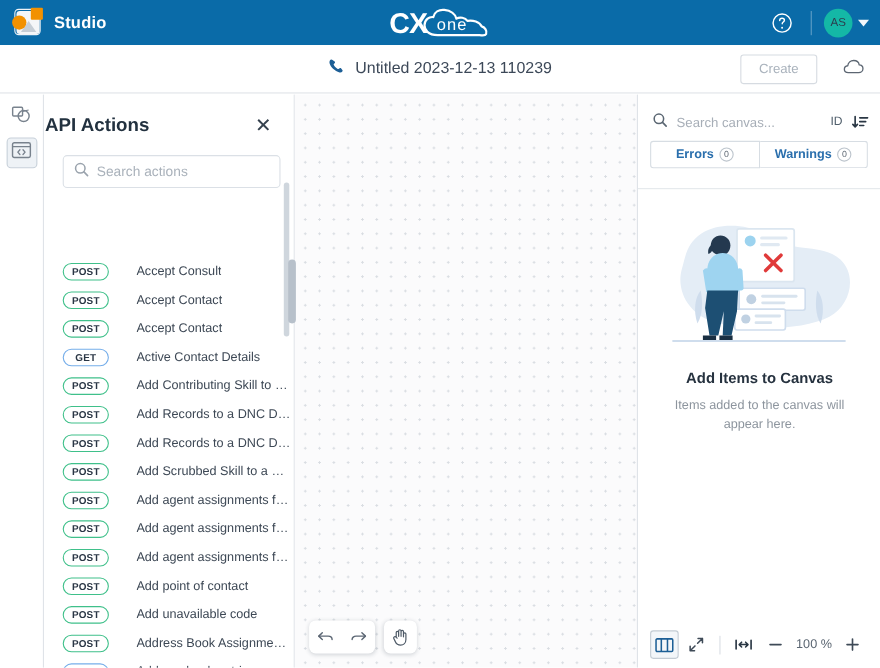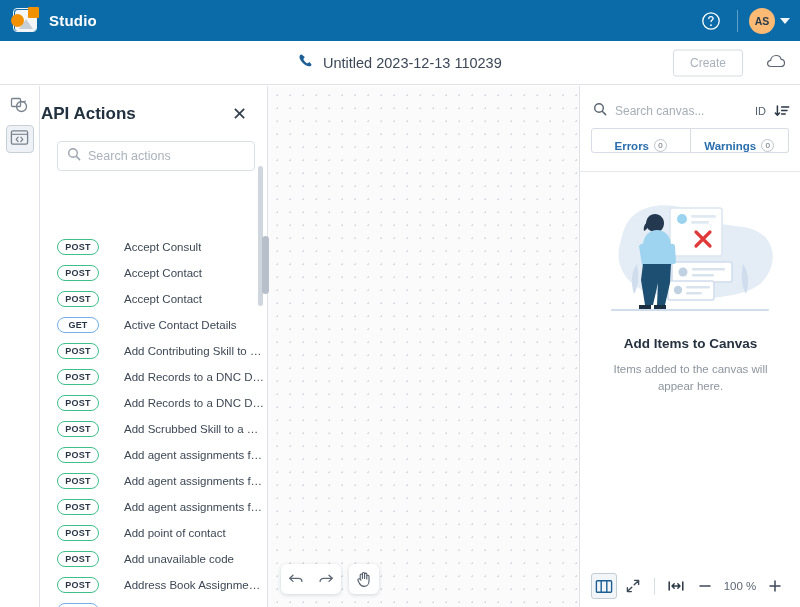--- a/index.html
+++ b/index.html
@@ -53,22 +53,22 @@
     position: absolute; left: 13px; top: 7px;
     font-size: 15px; letter-spacing: 1px; color: #fff;
   }
 
   .top-right { position: absolute; right: 10px; top: 0; height: 41px; display: flex; align-items: center; gap: 0; }
   .help-btn { width: 30px; height: 30px; display: flex; align-items: center; justify-content: center; cursor: pointer; }
   .help-btn svg { display: block; }
   .vdiv { width: 1px; height: 22px; background: rgba(255,255,255,.35); margin: 0 11px; }
   .avatar-wrap { display: flex; align-items: center; gap: 5px; cursor: pointer; }
   .avatar {
-    width: 26px; height: 26px; border-radius: 50%; background: #fdba74;
-    color: #2b3c4c; font-size: 10.5px; font-weight: bold;
+    width: 26px; height: 26px; border-radius: 50%; background: #14b8a6;
+    color: #2b3c4c; font-size: 10.5px; font-weight: normal;
     display: flex; align-items: center; justify-content: center;
   }
   .chev-down { width: 0; height: 0; border-left: 5px solid transparent; border-right: 5px solid transparent; border-top: 6px solid #fff; opacity:.95; }
 
   
   .toolbar {
     position: absolute; left: 0; top: 41px; width: 800px; height: 44px;
     background: #ffffff; border-bottom: 1px solid #dfe3e8;
   }
   .flow-title {
@@ -170,21 +170,21 @@
     border: none; outline: none; font-size: 12px; color: #7f1d1d; background: transparent;
     font-family: "Liberation Sans", sans-serif; flex: 1; min-width: 0;
   }
   .rp-search input::placeholder { color: #a7aeb7; }
   .rp-id { font-size: 11px; color: #52606d; cursor: pointer; }
   .rp-sort { cursor: pointer; display: flex; align-items: center; }
 
   .rp-tabs { display: flex; padding: 4px 11px 0 11px; gap: 0; }
   .rp-tab {
     flex: 1; height: 25px; border: 1px solid #d7dde3; background: #fff;
-    display: flex; align-items: flex-end; justify-content: center; gap: 5px;
+    display: flex; align-items: center; justify-content: center; gap: 5px;
     font-size: 11.5px; font-weight: bold; color: #2a6fad; cursor: pointer;
   }
   .rp-tab:first-child { border-radius: 3px 0 0 3px; }
   .rp-tab:last-child { border-radius: 0 3px 3px 0; border-left: none; }
   .rp-count {
     width: 13px; height: 13px; border-radius: 50%; border: 1px solid #bcc4cc;
     font-size: 8px; color: #5d6772; display: flex; align-items: center; justify-content: center;
     font-weight: normal;
   }
   .rp-divider { position: absolute; left: 0; top: 85px; width: 221px; height: 1px; background: #e4e8ec; }
@@ -216,20 +216,29 @@
     <div class="brand">
       <div class="studio-icon">
         <div class="sq-white"></div>
         <div class="frame"></div>
         <div class="sq-orange"></div>
         <div class="ci-orange"></div>
       </div>
       <span class="brand-label">Studio</span>
     </div>
 
+    <div class="cxone-logo">
+      <span class="cx-text">CX</span>
+      <span class="one-cloud">
+        <svg width="62" height="28" viewBox="0 0 62 28" fill="none" aria-hidden="true">
+          <path d="M14 25 C5 25 2 20 2 16 C2 11 6 8 10 8.5 C11 4 15 1.5 20 2 C26 2.5 30 6 31 10 C34 8 39 9 41 12 C46 11 52 13 54 17 C57 18 59 21 58 24 C57 26 54 25 52 25 Z" stroke="#ffffff" stroke-width="2" fill="none" stroke-linejoin="round"></path>
+        </svg>
+        <span class="one-text">one</span>
+      </span>
+    </div>
 
     <div class="top-right">
       <div class="help-btn">
         <svg width="20" height="20" viewBox="0 0 20 20" fill="none">
           <circle cx="10" cy="10" r="8.2" stroke="#ffffff" stroke-width="1.3"></circle>
           <path d="M7.8 7.6c0-1.2 1-2 2.2-2s2.1.8 2.1 1.9c0 1.5-2 1.6-2 3.1" stroke="#fff" stroke-width="1.3" fill="none" stroke-linecap="round"></path>
           <circle cx="10" cy="14.2" r=".9" fill="#fff"></circle>
         </svg>
       </div>
       <div class="vdiv"></div>

